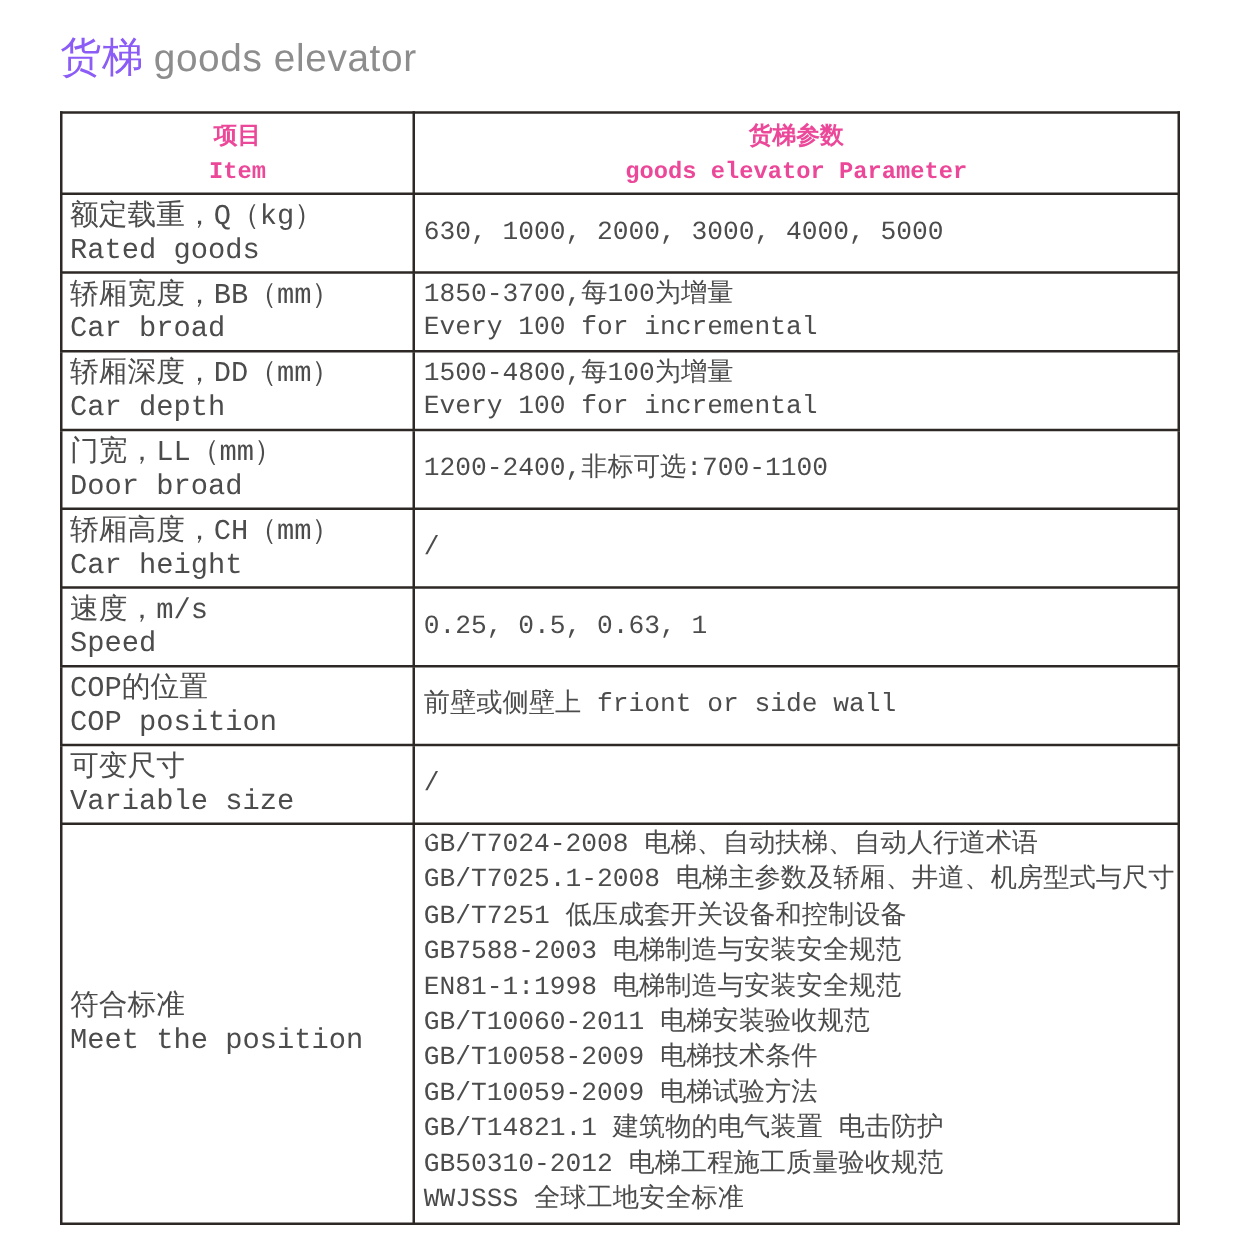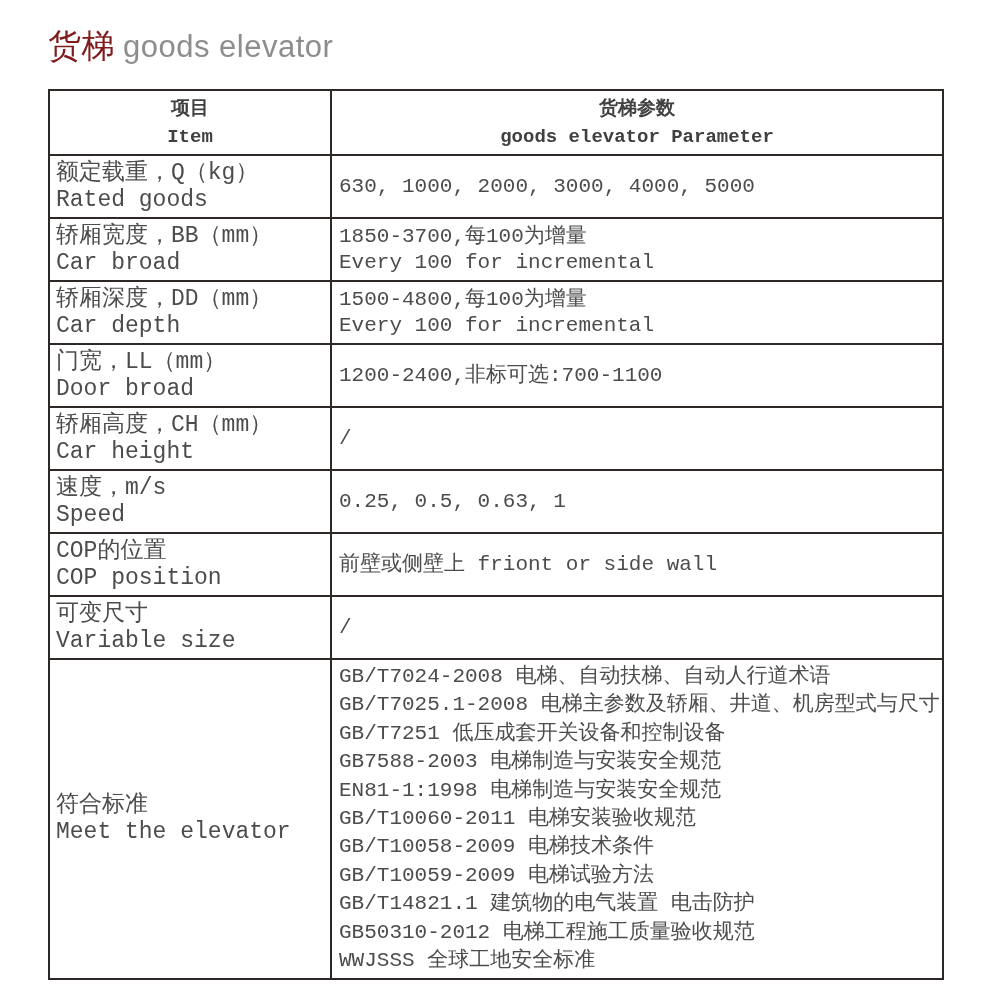--- a/index.html
+++ b/index.html
@@ -18,21 +18,21 @@
     font-family: "Liberation Sans", sans-serif;
   }
   .title {
     margin: 0 0 20px 0;
     font-size: 30px;
     font-weight: normal;
     letter-spacing: 0.5px;
     white-space: nowrap;
   }
   .title-zh {
-    color: #7f1d1d;
+    color: #8b5cf6;
     font-size: 33px;
     font-weight: 500;
     margin-right: 8px;
   }
   .title-en {
     color: #8d8d8d;
     font-size: 31px;
   }
   table.spec-table {
     border-collapse: collapse;
@@ -44,21 +44,21 @@
   .spec-table th, .spec-table td {
     border: 2px solid #2d2825;
     box-sizing: border-box;
     overflow: hidden;
   }
   .spec-table thead th {
     height: 65px;
     font-size: 19px;
     line-height: 28px;
     font-weight: bold;
-    color: #404040;
+    color: #ec4899;
     text-align: center;
     vertical-align: middle;
     padding: 0 4px;
   }
   .spec-table tbody td {
     height: 63px;
     vertical-align: middle;
   }
   .label-cell {
     padding: 2px 4px 2px 6px;
@@ -178,21 +178,21 @@
             <div>可变尺寸</div>
             <div>Variable size</div>
           </td>
           <td class="value-cell">
             <div>/</div>
           </td>
         </tr>
         <tr class="tall-row">
           <td class="label-cell">
             <div>符合标准</div>
-            <div>Meet the elevator</div>
+            <div>Meet the position</div>
           </td>
           <td class="value-cell">
             <div>GB/T7024-2008 电梯、自动扶梯、自动人行道术语</div>
             <div>GB/T7025.1-2008 电梯主参数及轿厢、井道、机房型式与尺寸</div>
             <div>GB/T7251 低压成套开关设备和控制设备</div>
             <div>GB7588-2003 电梯制造与安装安全规范</div>
             <div>EN81-1:1998 电梯制造与安装安全规范</div>
             <div>GB/T10060-2011 电梯安装验收规范</div>
             <div>GB/T10058-2009 电梯技术条件</div>
             <div>GB/T10059-2009 电梯试验方法</div>

